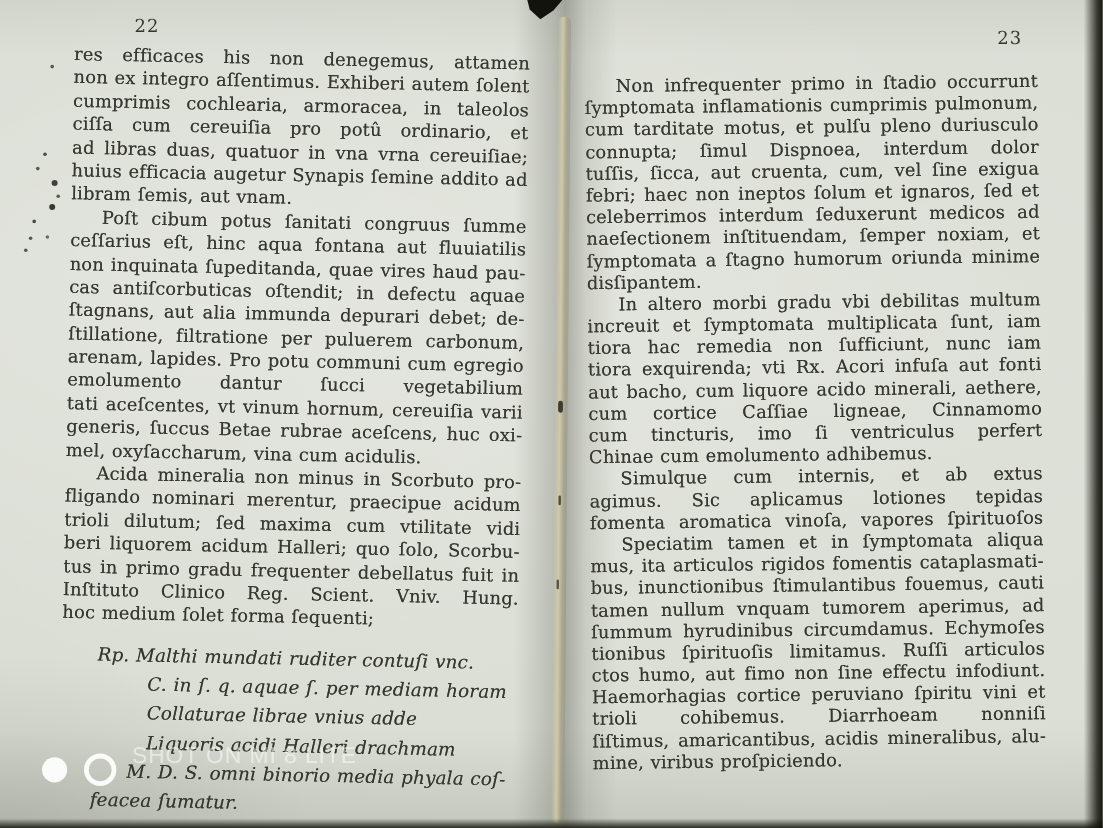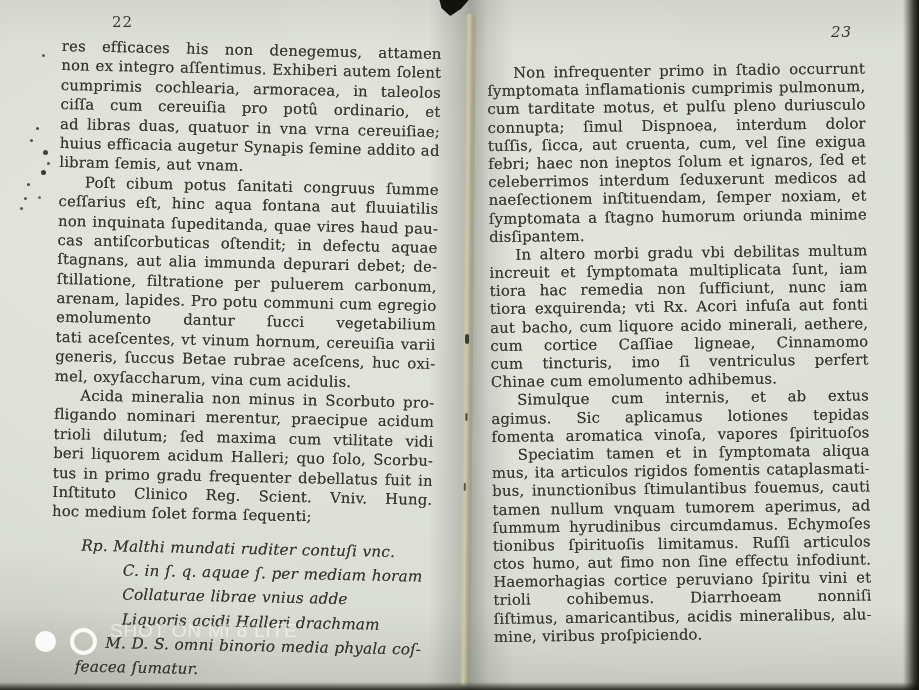--- a/index.html
+++ b/index.html
@@ -40,21 +40,21 @@
   .para{margin:0;}
   .line{font-size:14.8px;letter-spacing:0.2px;word-spacing:0.5px;text-align:justify;
         text-align-last:left;overflow:hidden;
         text-shadow:0 0 0.5px rgba(42,43,36,0.65);}
   .page-left .line{line-height:19.4px;height:19.4px;}
   .page-right .line{line-height:18.2px;height:18.2px;}
   .line.full{text-align-last:justify;}
   .line.indent{padding-left:26px;}
   .pagenum{position:absolute;font-size:15px;letter-spacing:1px;}
   .pagenum-left{left:112px;top:13px;}
-  .pagenum-right{left:831px;top:23px;font-style:italic;}
+  .pagenum-right{left:831px;top:23px;}
   
   .recipe{margin-top:12px;font-style:italic;}
   .recipe .line{font-size:15.2px;line-height:24.3px;height:24.3px;text-align:left;text-align-last:left;}
   .recipe .line:nth-child(1){margin-left:30px;}
   .recipe .line:nth-child(2){margin-left:72px;}
   .recipe .line:nth-child(3){margin-left:72px;}
   .recipe .line:nth-child(4){margin-left:72px;}
   .recipe .line:nth-child(5){margin-left:56px;}
   .recipe .line:nth-child(6){margin-left:26px;}
   

